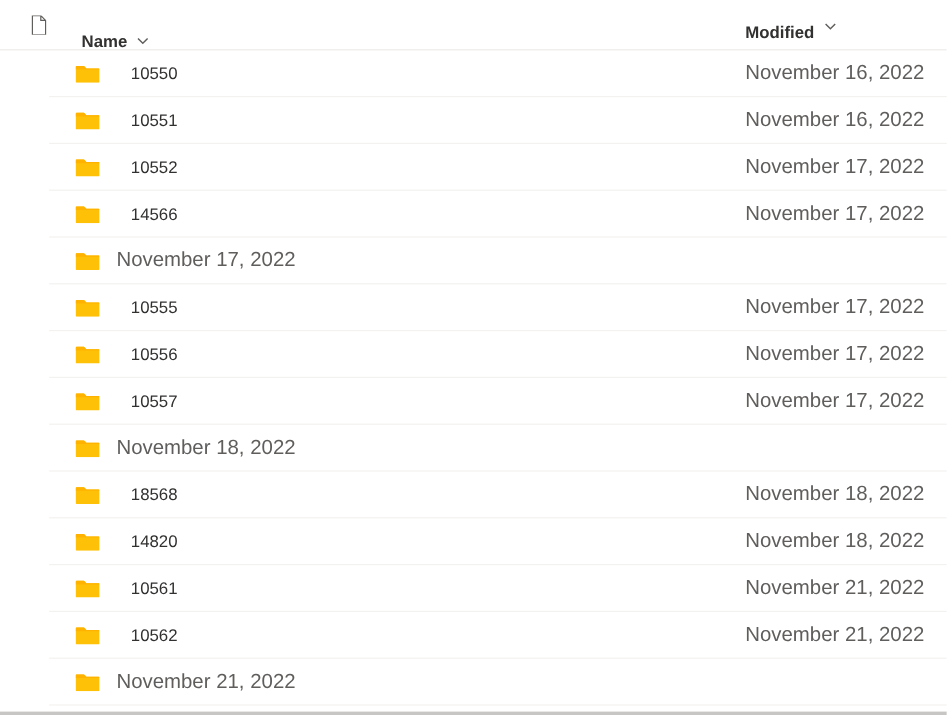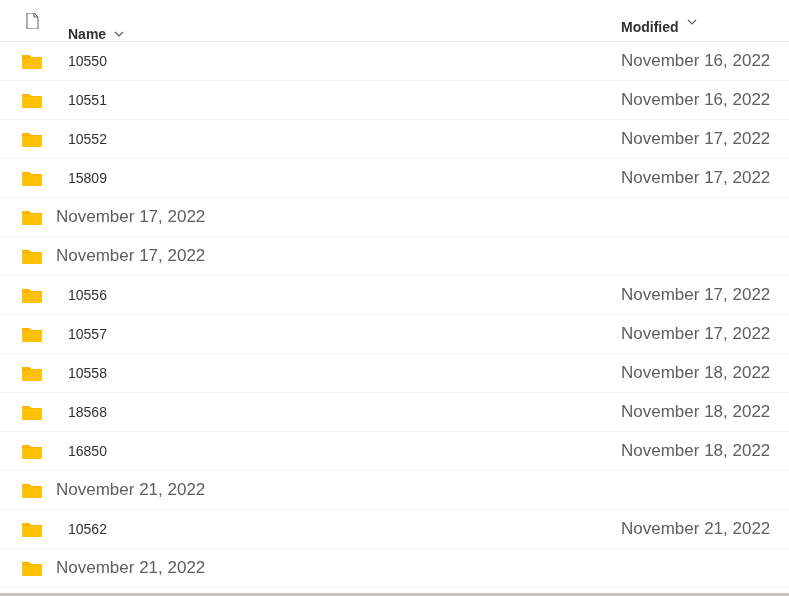--- a/index.html
+++ b/index.html
@@ -57,20 +57,21 @@
       display: flex;
       flex-direction: column;
     }
     .row {
       display: flex;
       align-items: center;
       height: 39px;
       border-bottom: 1px solid #f3f2f1;
       padding: 0 8px;
       cursor: pointer;
+      margin-left: 41px;
     }
     .cell-icon {
       width: 48px;
       display: flex;
       align-items: center;
       justify-content: center;
     }
     .cell-name {
       flex: 1;
       color: #323130;
@@ -155,39 +156,40 @@
       <div class="cell-name">10552</div>
       <div class="cell-modified">November 17, 2022</div>
     </div>
     <div class="row">
       <div class="cell-icon">
 <svg class="folder-svg" viewBox="0 0 20 16">
   <path d="M0 3 L0 15 Q0 16 1 16 L19 16 Q20 16 20 15 L20 5 Q20 4 19 4 L9 4 L7 2 Q7 2 6 2 L1 2 Q0 2 0 3 Z" fill="#ffc107"></path>
   <path d="M0 3 L0 5 L20 5 L20 5 Q20 4 19 4 L9 4 L7 2 Q7 2 6 2 L1 2 Q0 2 0 3 Z" fill="#ffb300"></path>
 </svg>
       </div>
-      <div class="cell-name">15809</div>
-      <div class="cell-modified">November 17, 2022</div>
-    </div>
-    <div class="row">
-      <div class="cell-icon">
-<svg class="folder-svg" viewBox="0 0 20 16">
-  <path d="M0 3 L0 15 Q0 16 1 16 L19 16 Q20 16 20 15 L20 5 Q20 4 19 4 L9 4 L7 2 Q7 2 6 2 L1 2 Q0 2 0 3 Z" fill="#ffc107"></path>
-  <path d="M0 3 L0 5 L20 5 L20 5 Q20 4 19 4 L9 4 L7 2 Q7 2 6 2 L1 2 Q0 2 0 3 Z" fill="#ffb300"></path>
-</svg>
-      </div>
-      <div class="cell-modified">November 17, 2022</div>
-    </div>
-    <div class="row">
-      <div class="cell-icon">
-<svg class="folder-svg" viewBox="0 0 20 16">
-  <path d="M0 3 L0 15 Q0 16 1 16 L19 16 Q20 16 20 15 L20 5 Q20 4 19 4 L9 4 L7 2 Q7 2 6 2 L1 2 Q0 2 0 3 Z" fill="#ffc107"></path>
-  <path d="M0 3 L0 5 L20 5 L20 5 Q20 4 19 4 L9 4 L7 2 Q7 2 6 2 L1 2 Q0 2 0 3 Z" fill="#ffb300"></path>
-</svg>
-      </div>
+      <div class="cell-name">14566</div>
+      <div class="cell-modified">November 17, 2022</div>
+    </div>
+    <div class="row">
+      <div class="cell-icon">
+<svg class="folder-svg" viewBox="0 0 20 16">
+  <path d="M0 3 L0 15 Q0 16 1 16 L19 16 Q20 16 20 15 L20 5 Q20 4 19 4 L9 4 L7 2 Q7 2 6 2 L1 2 Q0 2 0 3 Z" fill="#ffc107"></path>
+  <path d="M0 3 L0 5 L20 5 L20 5 Q20 4 19 4 L9 4 L7 2 Q7 2 6 2 L1 2 Q0 2 0 3 Z" fill="#ffb300"></path>
+</svg>
+      </div>
+      <div class="cell-modified">November 17, 2022</div>
+    </div>
+    <div class="row">
+      <div class="cell-icon">
+<svg class="folder-svg" viewBox="0 0 20 16">
+  <path d="M0 3 L0 15 Q0 16 1 16 L19 16 Q20 16 20 15 L20 5 Q20 4 19 4 L9 4 L7 2 Q7 2 6 2 L1 2 Q0 2 0 3 Z" fill="#ffc107"></path>
+  <path d="M0 3 L0 5 L20 5 L20 5 Q20 4 19 4 L9 4 L7 2 Q7 2 6 2 L1 2 Q0 2 0 3 Z" fill="#ffb300"></path>
+</svg>
+      </div>
+      <div class="cell-name">10555</div>
       <div class="cell-modified">November 17, 2022</div>
     </div>
     <div class="row">
       <div class="cell-icon">
 <svg class="folder-svg" viewBox="0 0 20 16">
   <path d="M0 3 L0 15 Q0 16 1 16 L19 16 Q20 16 20 15 L20 5 Q20 4 19 4 L9 4 L7 2 Q7 2 6 2 L1 2 Q0 2 0 3 Z" fill="#ffc107"></path>
   <path d="M0 3 L0 5 L20 5 L20 5 Q20 4 19 4 L9 4 L7 2 Q7 2 6 2 L1 2 Q0 2 0 3 Z" fill="#ffb300"></path>
 </svg>
       </div>
       <div class="cell-name">10556</div>
@@ -203,50 +205,50 @@
       <div class="cell-name">10557</div>
       <div class="cell-modified">November 17, 2022</div>
     </div>
     <div class="row">
       <div class="cell-icon">
 <svg class="folder-svg" viewBox="0 0 20 16">
   <path d="M0 3 L0 15 Q0 16 1 16 L19 16 Q20 16 20 15 L20 5 Q20 4 19 4 L9 4 L7 2 Q7 2 6 2 L1 2 Q0 2 0 3 Z" fill="#ffc107"></path>
   <path d="M0 3 L0 5 L20 5 L20 5 Q20 4 19 4 L9 4 L7 2 Q7 2 6 2 L1 2 Q0 2 0 3 Z" fill="#ffb300"></path>
 </svg>
       </div>
-      <div class="cell-name">10558</div>
       <div class="cell-modified">November 18, 2022</div>
     </div>
     <div class="row">
       <div class="cell-icon">
 <svg class="folder-svg" viewBox="0 0 20 16">
   <path d="M0 3 L0 15 Q0 16 1 16 L19 16 Q20 16 20 15 L20 5 Q20 4 19 4 L9 4 L7 2 Q7 2 6 2 L1 2 Q0 2 0 3 Z" fill="#ffc107"></path>
   <path d="M0 3 L0 5 L20 5 L20 5 Q20 4 19 4 L9 4 L7 2 Q7 2 6 2 L1 2 Q0 2 0 3 Z" fill="#ffb300"></path>
 </svg>
       </div>
       <div class="cell-name">18568</div>
       <div class="cell-modified">November 18, 2022</div>
     </div>
     <div class="row">
       <div class="cell-icon">
 <svg class="folder-svg" viewBox="0 0 20 16">
   <path d="M0 3 L0 15 Q0 16 1 16 L19 16 Q20 16 20 15 L20 5 Q20 4 19 4 L9 4 L7 2 Q7 2 6 2 L1 2 Q0 2 0 3 Z" fill="#ffc107"></path>
   <path d="M0 3 L0 5 L20 5 L20 5 Q20 4 19 4 L9 4 L7 2 Q7 2 6 2 L1 2 Q0 2 0 3 Z" fill="#ffb300"></path>
 </svg>
       </div>
-      <div class="cell-name">16850</div>
+      <div class="cell-name">14820</div>
       <div class="cell-modified">November 18, 2022</div>
     </div>
     <div class="row">
       <div class="cell-icon">
 <svg class="folder-svg" viewBox="0 0 20 16">
   <path d="M0 3 L0 15 Q0 16 1 16 L19 16 Q20 16 20 15 L20 5 Q20 4 19 4 L9 4 L7 2 Q7 2 6 2 L1 2 Q0 2 0 3 Z" fill="#ffc107"></path>
   <path d="M0 3 L0 5 L20 5 L20 5 Q20 4 19 4 L9 4 L7 2 Q7 2 6 2 L1 2 Q0 2 0 3 Z" fill="#ffb300"></path>
 </svg>
       </div>
+      <div class="cell-name">10561</div>
       <div class="cell-modified">November 21, 2022</div>
     </div>
     <div class="row">
       <div class="cell-icon">
 <svg class="folder-svg" viewBox="0 0 20 16">
   <path d="M0 3 L0 15 Q0 16 1 16 L19 16 Q20 16 20 15 L20 5 Q20 4 19 4 L9 4 L7 2 Q7 2 6 2 L1 2 Q0 2 0 3 Z" fill="#ffc107"></path>
   <path d="M0 3 L0 5 L20 5 L20 5 Q20 4 19 4 L9 4 L7 2 Q7 2 6 2 L1 2 Q0 2 0 3 Z" fill="#ffb300"></path>
 </svg>
       </div>
       <div class="cell-name">10562</div>

